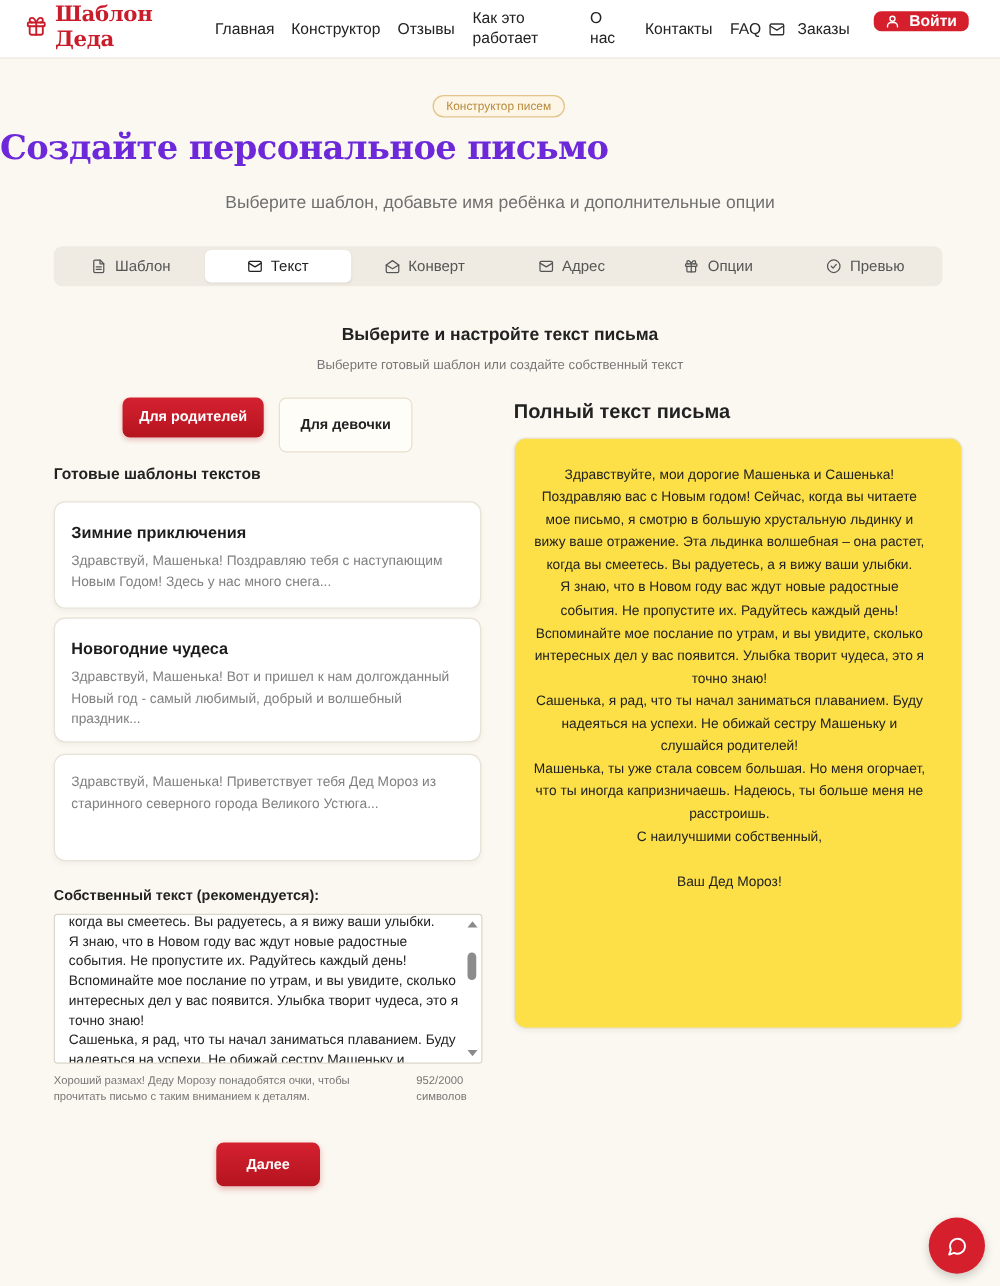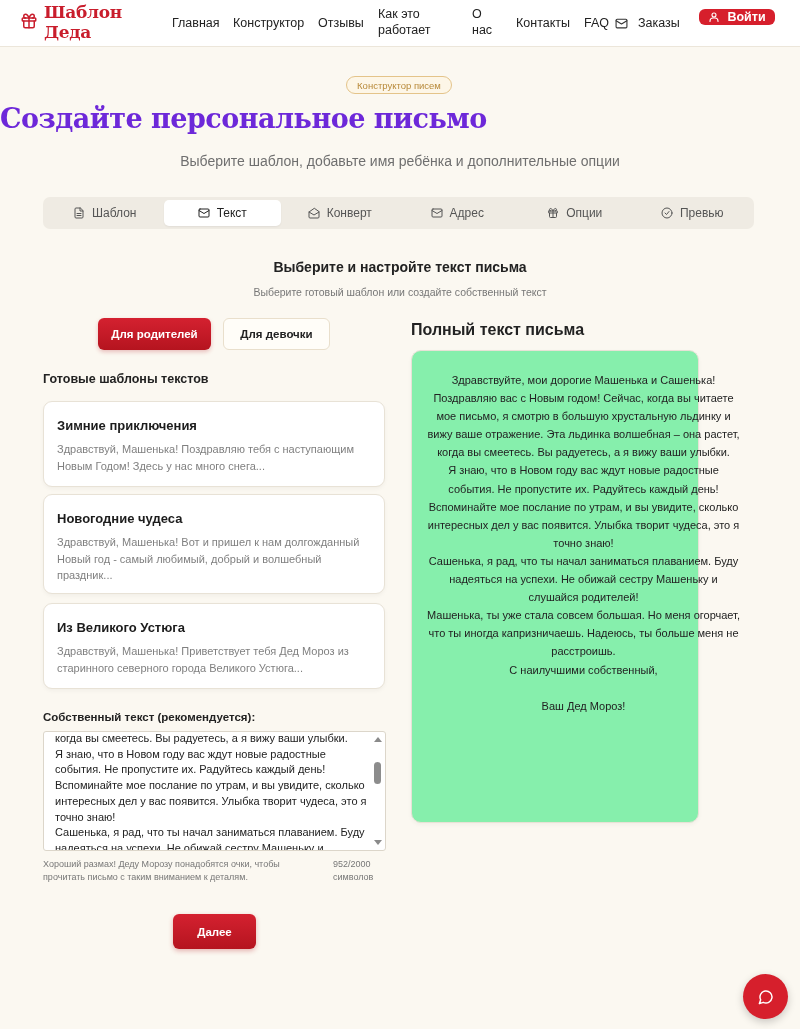--- a/index.html
+++ b/index.html
@@ -65,21 +65,21 @@
   .sec-title { position: absolute; left: 0; top: 259px; width: 800px; text-align: center; font-size: 14px; font-weight: bold; color: #222; }
   .sec-sub { position: absolute; left: 0; top: 286px; width: 800px; text-align: center; font-size: 10.5px; color: #777; }
   
   .btn-boy {
     position: absolute; left: 98px; top: 318px; width: 113px; height: 32px;
     background: linear-gradient(180deg,#d42130,#b5141f); color: #fff; border: none; border-radius: 6px;
     font-size: 11.5px; font-weight: bold; display: flex; align-items: center; justify-content: center;
     font-family: "Liberation Sans", sans-serif; box-shadow: 0 2px 4px rgba(180,20,30,0.25);
   }
   .btn-girl {
-    position: absolute; left: 223px; top: 318px; width: 107px; height: 32px;
+    position: absolute; left: 223px; top: 318px; width: 107px; height: 44px;
     background: #fffdf8; color: #222; border: 1px solid #e9dfcc; border-radius: 6px;
     font-size: 11.5px; font-weight: bold; display: flex; align-items: center; justify-content: center;
     font-family: "Liberation Sans", sans-serif;
   }
   .tpl-head { position: absolute; left: 43px; top: 372px; font-size: 12.5px; font-weight: bold; color: #222; }
   .tpl-card {
     position: absolute; left: 43px; width: 342px; height: 86px;
     background: #fff; border: 1px solid #e8e2d6; border-radius: 9px;
     box-shadow: 0 2px 4px rgba(0,0,0,0.04); padding: 14px 13px 0 13px;
   }
@@ -102,22 +102,22 @@
   .count { position: absolute; left: 333px; top: 858px; width: 50px; font-size: 9px; color: #777; line-height: 13px; }
   .next-btn {
     position: absolute; left: 173px; top: 914px; width: 83px; height: 35px;
     background: linear-gradient(180deg,#d42130,#b5141f); color: #fff; border: none; border-radius: 6px;
     font-size: 11.5px; font-weight: bold; font-family: "Liberation Sans", sans-serif;
     display: flex; align-items: center; justify-content: center; box-shadow: 0 2px 5px rgba(180,20,30,0.3);
   }
   
   .full-title { position: absolute; left: 411px; top: 321px; font-size: 16px; font-weight: bold; color: #222; }
   .letter {
-    position: absolute; left: 411px; top: 350px; width: 288px; height: 473px;
-    background: #86efac; border: 1px solid #e8e2d6; border-radius: 10px;
+    position: absolute; left: 411px; top: 350px; width: 359px; height: 473px;
+    background: #fde047; border: 1px solid #e8e2d6; border-radius: 10px;
     box-shadow: 0 2px 4px rgba(0,0,0,0.04);
   }
   .letter-body {
     position: absolute; left: 14px; top: 20px; width: 315px; text-align: center;
     font-size: 11px; line-height: 18.1px; color: #222;
   }
   .letter-body p { margin: 0; }
   .letter-body .gap { height: 18px; }
   .chat-btn {
     position: absolute; left: 743px; top: 974px; width: 45px; height: 45px; border-radius: 50%;
@@ -227,21 +227,20 @@
 <h3 class="tpl-head">Готовые шаблоны текстов</h3>
 <div class="tpl-card" style="top:401px;">
   <div class="t">Зимние приключения</div>
   <div class="d">Здравствуй, Машенька! Поздравляю тебя с наступающим Новым Годом! Здесь у нас много снега...</div>
 </div>
 <div class="tpl-card" style="top:494px; height:100px;">
   <div class="t">Новогодние чудеса</div>
   <div class="d">Здравствуй, Машенька! Вот и пришел к нам долгожданный Новый год - самый любимый, добрый и волшебный праздник...</div>
 </div>
 <div class="tpl-card" style="top:603px;">
-  <div class="t">Из Великого Устюга</div>
   <div class="d">Здравствуй, Машенька! Приветствует тебя Дед Мороз из старинного северного города Великого Устюга...</div>
 </div>
 
 <label class="own-label">Собственный текст (рекомендуется):</label>
 <div class="textarea-wrap">
   <div class="textarea-text" style="white-space: pre-wrap;">когда вы смеетесь. Вы радуетесь, а я вижу ваши улыбки.
 Я знаю, что в Новом году вас ждут новые радостные события. Не пропустите их. Радуйтесь каждый день!
 Вспоминайте мое послание по утрам, и вы увидите, сколько интересных дел у вас появится. Улыбка творит чудеса, это я точно знаю!
 Сашенька, я рад, что ты начал заниматься плаванием. Буду надеяться на успехи. Не обижай сестру Машеньку и</div>
   <div class="scrollbar">

